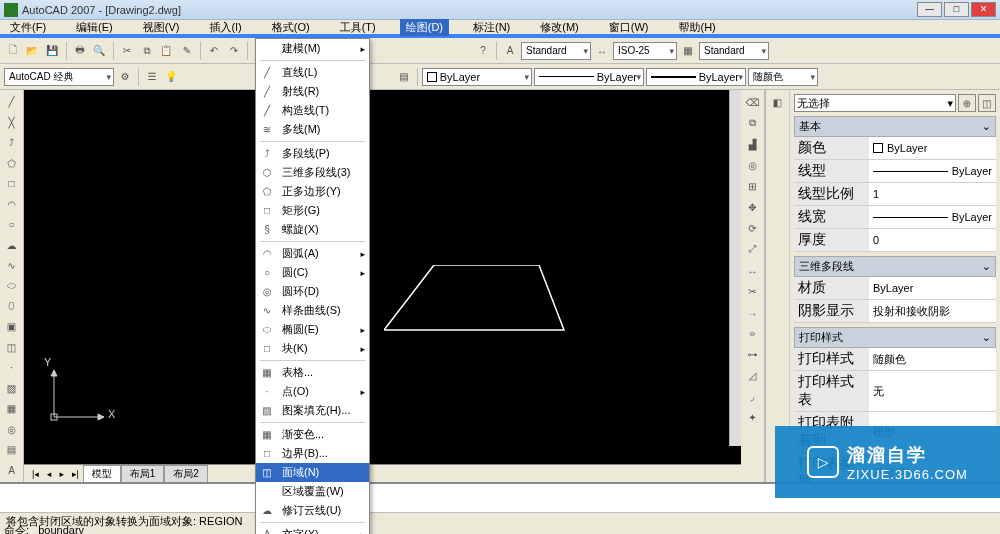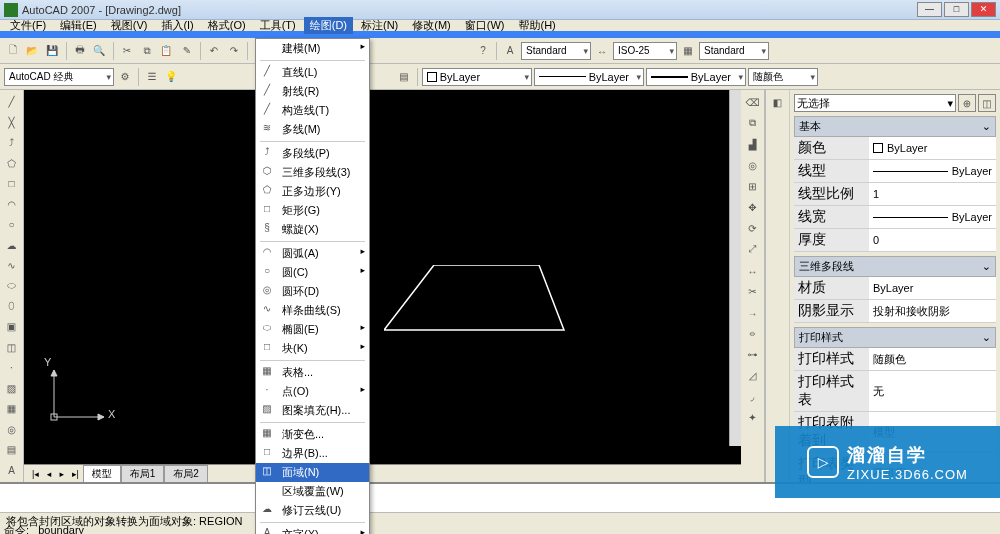--- a/index.html
+++ b/index.html
@@ -5,43 +5,43 @@
 * { margin: 0; padding: 0; box-sizing: border-box; font-family: "Microsoft YaHei", SimSun, sans-serif; font-size: 11px; }
 body { width: 1000px; height: 534px; background: #ece9d8; overflow: hidden; position: relative; }
 
 .titlebar { height: 20px; background: linear-gradient(#d7e5f5, #c1d6ed); display: flex; align-items: center; padding: 0 4px; border-bottom: 1px solid #9cb6d4; }
 .titlebar .app-icon { width: 14px; height: 14px; background: #2a7a2a; margin-right: 4px; }
 .titlebar .title { color: #333; flex: 1; }
 .win-btns { display: flex; gap: 2px; }
 .win-btn { width: 25px; height: 15px; border: 1px solid #888; background: #e8e8e8; font-size: 9px; text-align: center; line-height: 13px; }
 .win-btn.close { background: #e04040; color: #fff; }
 
-.menubar { height: 18px; background: #ece9d8; display: flex; align-items: center; padding: 0 4px; gap: 2px; border-bottom: 7px solid #3b82f6; }
+.menubar { height: 18px; background: #ece9d8; display: flex; align-items: center; padding: 0 4px; gap: 18px; border-bottom: 4px solid #3b82f6; }
 .menubar span { padding: 1px 6px; cursor: default; }
 .menubar span.active { background: #316ac5; color: #fff; }
 
 .toolbar { height: 26px; background: #ece9d8; border-bottom: 1px solid #bbb; display: flex; align-items: center; padding: 0 4px; gap: 2px; overflow: hidden; }
 .tool-ico { width: 18px; height: 18px; border: 1px solid transparent; display: flex; align-items: center; justify-content: center; font-size: 10px; color: #555; }
 .tool-sep { width: 1px; height: 18px; background: #bbb; margin: 0 2px; }
-.combo { height: 18px; border: 1px solid #888; background: #fff; padding: 0 14px 0 4px; font-size: 10px; display: flex; align-items: center; position: relative; }
+.combo { height: 18px; border: 1px solid #888; background: #fff; padding: 0 6px 0 4px; font-size: 10px; display: flex; align-items: center; position: relative; }
 .combo::after { content: "▾"; position: absolute; right: 2px; font-size: 9px; color: #555; }
 
 .main { display: flex; height: 392px; }
 .vtoolbar { width: 24px; background: #ece9d8; border-right: 1px solid #bbb; display: flex; flex-direction: column; align-items: center; gap: 3px; padding: 3px 0; }
 .vtoolbar .tool-ico { width: 18px; height: 18px; }
 
 .canvas-wrap { flex: 1; display: flex; flex-direction: column; background: #000; position: relative; }
 .canvas { flex: 1; position: relative; overflow: hidden; }
 .ucs { position: absolute; left: 20px; bottom: 30px; color: #ccc; }
 .ucs svg { stroke: #ccc; fill: none; }
 .trapezoid { position: absolute; left: 360px; top: 175px; }
 .trapezoid polygon { stroke: #fff; fill: none; stroke-width: 1.5; }
 
 .dropdown-menu { position: absolute; left: 255px; top: 38px; width: 115px; background: #fff; border: 1px solid #888; box-shadow: 2px 2px 4px rgba(0,0,0,0.3); z-index: 100; }
-.dropdown-menu .mitem { display: flex; padding: 2px 6px 2px 26px; position: relative; white-space: nowrap; cursor: default; }
+.dropdown-menu .mitem { display: flex; align-items: center; padding: 2px 6px 2px 26px; position: relative; white-space: nowrap; cursor: default; }
 .dropdown-menu .mitem.highlighted { background: #316ac5; color: #fff; }
 .dropdown-menu .mitem.sub::after { content: "▸"; position: absolute; right: 4px; font-size: 9px; }
 .dropdown-menu .msep { height: 1px; background: #ccc; margin: 2px 4px; }
 .dropdown-menu .micon { position: absolute; left: 4px; width: 14px; font-size: 10px; text-align: center; color: #555; }
 .dropdown-menu .mitem.highlighted .micon { color: #fff; }
 
 .tabstrip { height: 18px; background: #ece9d8; border-top: 1px solid #888; display: flex; align-items: center; padding: 0 4px; color: #000; }
 .tabstrip .tabbtn { padding: 0 4px; font-size: 9px; }
 .tabstrip .tab { padding: 1px 8px; background: #ddd; border: 1px solid #999; border-bottom: none; font-size: 10px; }
 .tabstrip .tab.active { background: #fff; }

